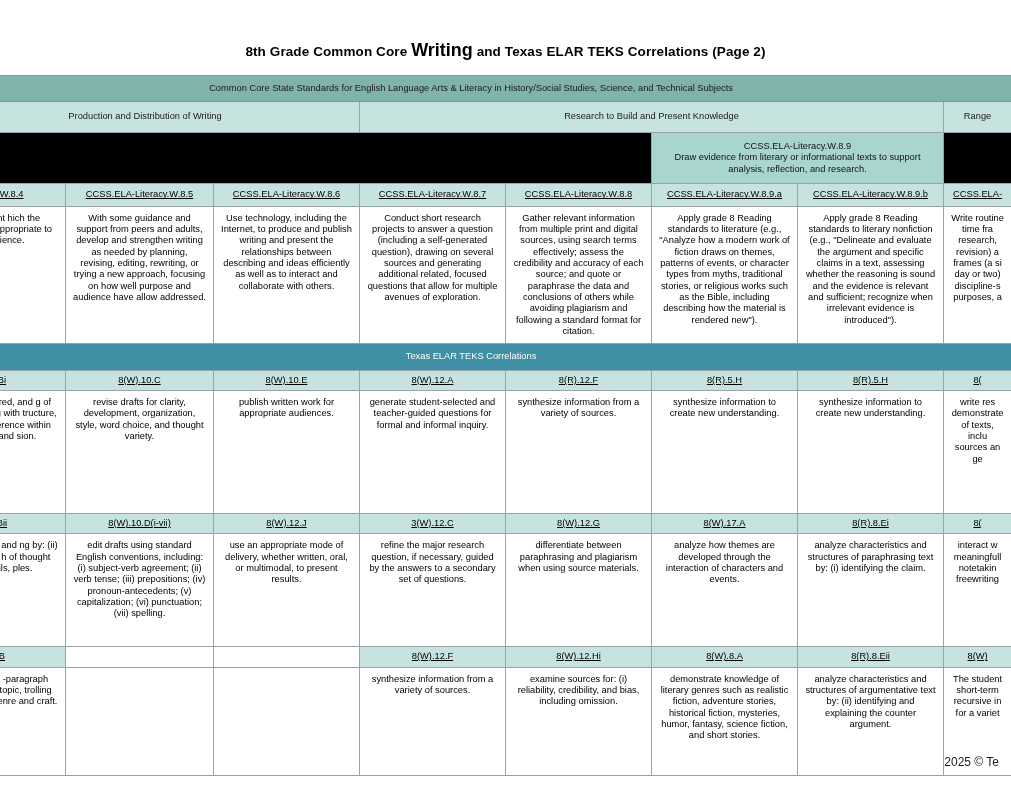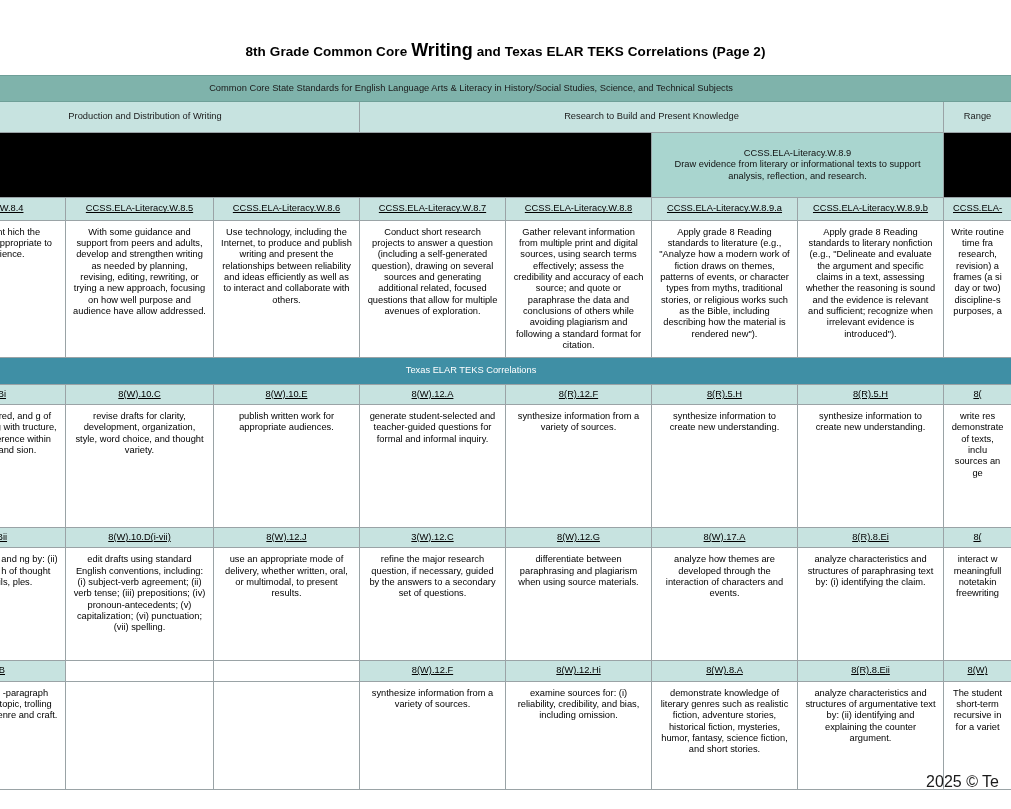--- a/index.html
+++ b/index.html
@@ -96,21 +96,21 @@
     color: #ffffff;
     padding: 0 !important;
     height: 44px;
   }
   .black-note {
     background: #a9d5cf;
     color: #111;
     font-size: 9.3px;
     line-height: 1.25;
     text-align: center;
-    padding: 15px 6px;
+    padding: 8px 6px;
     height: 100%;
     box-sizing: border-box;
   }
   .band-teks {
     background: #3f8fa5;
     color: #ffffff;
     font-size: 10.5px;
     text-align: center;
     padding: 7px 4px !important;
   }
@@ -150,22 +150,22 @@
   }
   .h-tall { height: 110px; }
   .h-med { height: 100px; }
   .h-short { height: 95px; }
   .empty { background: #ffffff; }
 
   
   .footer {
     position: absolute;
     right: 12px;
-    bottom: 18px;
-    font-size: 16px;
+    bottom: 40px;
+    font-size: 12px;
     color: #1a1a1a;
     white-space: nowrap;
   }
 </style>
 </head>
 <body>
 
 <div class="page">
 
   <div class="title-row">
@@ -209,21 +209,21 @@
           <td class="code-cell"><span class="u">CCSS.ELA-Literacy.W.8.6</span></td>
           <td class="code-cell"><span class="u">CCSS.ELA-Literacy.W.8.7</span></td>
           <td class="code-cell"><span class="u">CCSS.ELA-Literacy.W.8.8</span></td>
           <td class="code-cell"><span class="u">CCSS.ELA-Literacy.W.8.9.a</span></td>
           <td class="code-cell"><span class="u">CCSS.ELA-Literacy.W.8.9.b</span></td>
           <td class="code-cell"><span class="u">CCSS.ELA-</span></td>
         </tr>
         <tr>
           <td class="body-cell">nd coherent hich the organization, ppropriate to nd audience.</td>
           <td class="body-cell">With some guidance and support from peers and adults, develop and strengthen writing as needed by planning, revising, editing, rewriting, or trying a new approach, focusing on how well purpose and audience have allow addressed.</td>
-          <td class="body-cell">Use technology, including the Internet, to produce and publish writing and present the relationships between reliability and ideas efficiently as well as to interact and collaborate with others.</td>
+          <td class="body-cell">Use technology, including the Internet, to produce and publish writing and present the relationships between describing and ideas efficiently as well as to interact and collaborate with others.</td>
           <td class="body-cell">Conduct short research projects to answer a question (including a self-generated question), drawing on several sources and generating additional related, focused questions that allow for multiple avenues of exploration.</td>
           <td class="body-cell">Gather relevant information from multiple print and digital sources, using search terms effectively; assess the credibility and accuracy of each source; and quote or paraphrase the data and conclusions of others while avoiding plagiarism and following a standard format for citation.</td>
           <td class="body-cell">Apply grade 8 Reading standards to literature (e.g., "Analyze how a modern work of fiction draws on themes, patterns of events, or character types from myths, traditional stories, or religious works such as the Bible, including describing how the material is rendered new").</td>
           <td class="body-cell">Apply grade 8 Reading standards to literary nonfiction (e.g., "Delineate and evaluate the argument and specific claims in a text, assessing whether the reasoning is sound and the evidence is relevant and sufficient; recognize when irrelevant evidence is introduced").</td>
           <td class="body-cell">Write routine time fra research, revision) a frames (a si day or two) discipline-s purposes, a</td>
         </tr>
         <tr>
           <td class="band-teks" colspan="8">Texas ELAR TEKS Correlations</td>
         </tr>
 

